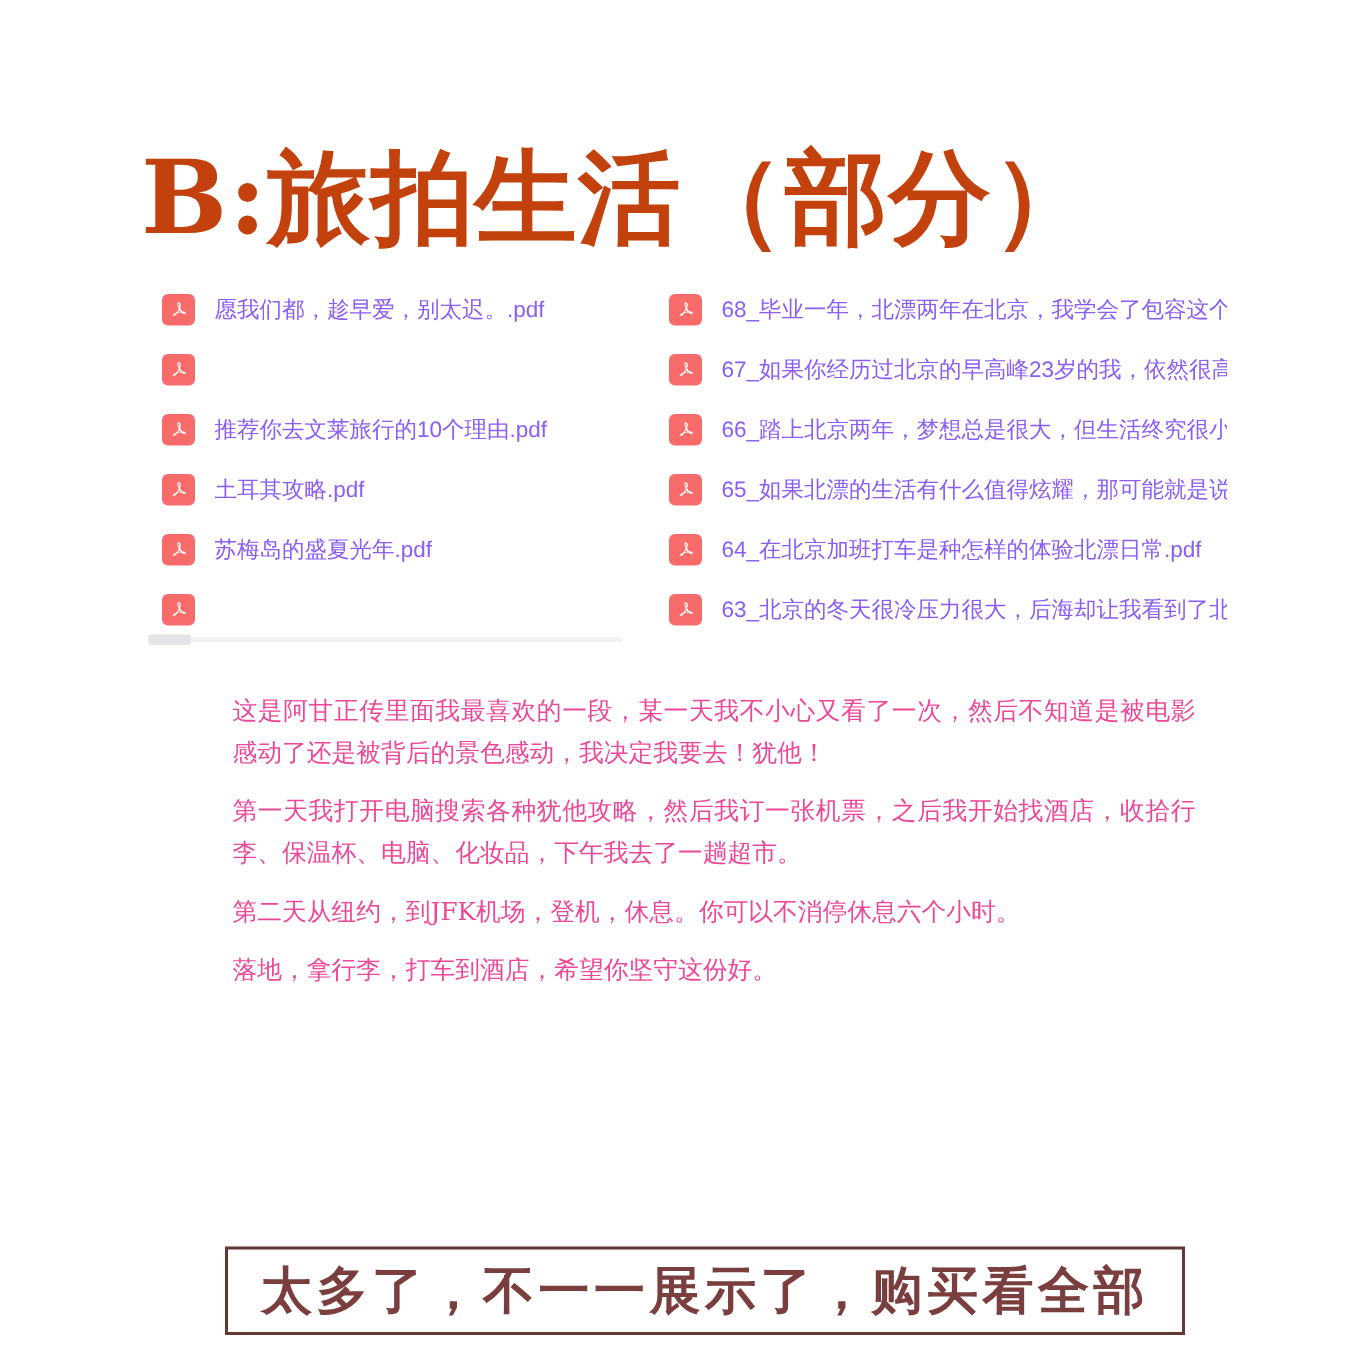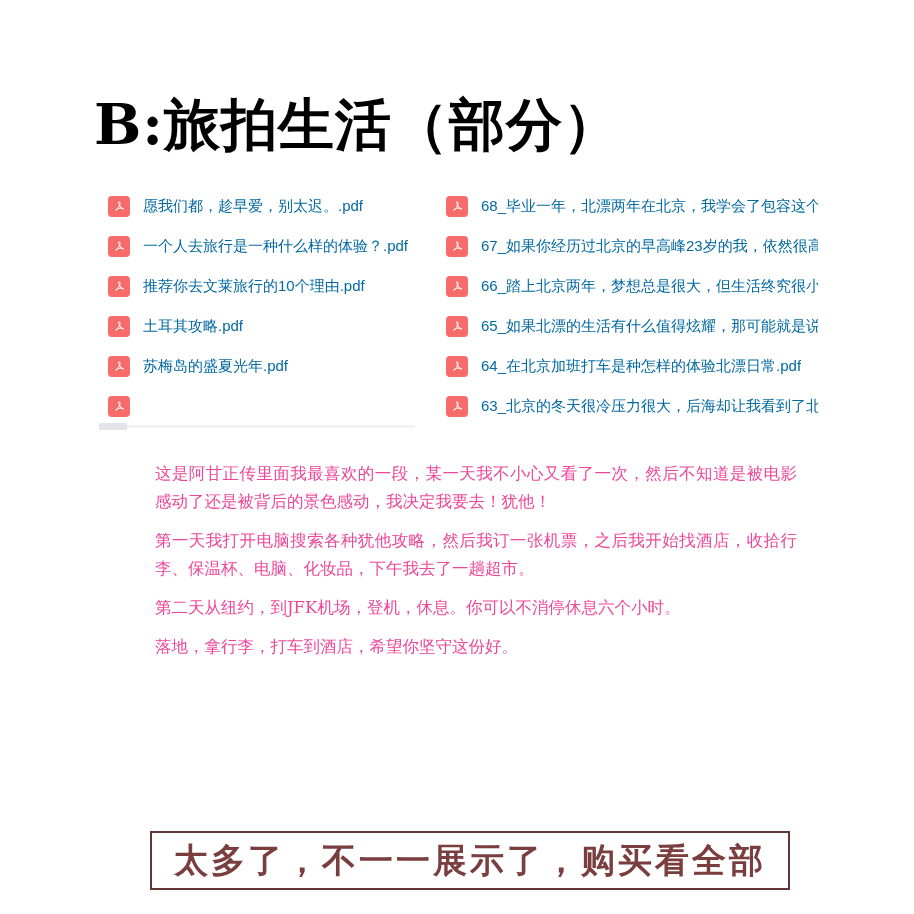--- a/index.html
+++ b/index.html
@@ -10,23 +10,23 @@
     width:914px; height:914px;
     background:#ffffff;
     overflow:hidden;
     margin:0 auto;
   }
   .page-title {
     position:absolute;
     left:94px; top:88px;
     font-family:"DejaVu Serif","Liberation Serif",serif;
     font-weight:bold;
-    font-size:56px;
+    font-size:68px;
     line-height:1.3;
-    color:#000000;
+    color:#c2410c;
     letter-spacing:1px;
     white-space:nowrap;
   }
   .file-col {
     position:absolute;
     top:186px;
   }
   .file-col.left  { left:108px; width:335px; }
   .file-col.right { left:446px; width:372px; }
   .file-row {
@@ -41,21 +41,21 @@
     border-radius:4px;
     background:#f76b6b;
     display:flex;
     align-items:center;
     justify-content:center;
     margin-right:13px;
   }
   .pdf-badge svg { display:block; }
   .file-label {
     font-size:15px;
-    color:#0369a1;
+    color:#8b5cf6;
     white-space:nowrap;
     overflow:hidden;
   }
   .hscrollbar {
     position:absolute;
     left:99px; top:425px;
     width:316px; height:3px;
     background:#f2f2f5;
   }
   .hscrollbar .thumb {
@@ -107,21 +107,20 @@
           </svg>
         </span>
       <span class="file-label">愿我们都，趁早爱，别太迟。.pdf</span>
     </div>
     <div class="file-row">
       <span class="pdf-badge">
           <svg width="14" height="14" viewBox="0 0 24 24">
             <path fill="#ffffff" d="M11.9 4.2c-1.2.1-1.5 1.4-1.1 3.1.3 1.2.8 2.6 1.5 4-.9 1.9-2 3.7-3.1 5.1-1.9.6-3.3 1.4-3.6 2.3-.3.8.3 1.4 1.2 1.3 1.1-.1 2.5-1.3 3.8-3.1 1.5-.4 3.2-.7 4.9-.8 1.3 1.1 2.6 1.8 3.6 1.8.9 0 1.4-.6 1.2-1.3-.3-1-1.9-1.7-4.1-1.9-.8-1-1.6-2.3-2.3-3.6.5-1.5.8-2.9.7-4-.1-1.8-.8-3-2.7-2.9zm.4 1.5c.6 0 .8.7.7 1.8 0 .6-.2 1.3-.4 2-.4-.9-.7-1.8-.8-2.5-.1-.8 0-1.3.5-1.3zm.4 7.3c.5.9 1 1.7 1.6 2.4-1.1.1-2.2.3-3.2.5.6-.9 1.1-1.9 1.6-2.9zm5.3 4.2c1.1.2 1.8.5 1.9.8.1.3-.2.4-.6.3-.4 0-.9-.4-1.3-1.1zm-10.6 1.4c-.6.8-1.2 1.3-1.6 1.4-.4.1-.5-.2-.3-.5.2-.4.9-.7 1.9-.9z"></path>
           </svg>
         </span>
-      <span class="file-label">一个人去旅行是一种什么样的体验？.pdf</span>
     </div>
     <div class="file-row">
       <span class="pdf-badge">
           <svg width="14" height="14" viewBox="0 0 24 24">
             <path fill="#ffffff" d="M11.9 4.2c-1.2.1-1.5 1.4-1.1 3.1.3 1.2.8 2.6 1.5 4-.9 1.9-2 3.7-3.1 5.1-1.9.6-3.3 1.4-3.6 2.3-.3.8.3 1.4 1.2 1.3 1.1-.1 2.5-1.3 3.8-3.1 1.5-.4 3.2-.7 4.9-.8 1.3 1.1 2.6 1.8 3.6 1.8.9 0 1.4-.6 1.2-1.3-.3-1-1.9-1.7-4.1-1.9-.8-1-1.6-2.3-2.3-3.6.5-1.5.8-2.9.7-4-.1-1.8-.8-3-2.7-2.9zm.4 1.5c.6 0 .8.7.7 1.8 0 .6-.2 1.3-.4 2-.4-.9-.7-1.8-.8-2.5-.1-.8 0-1.3.5-1.3zm.4 7.3c.5.9 1 1.7 1.6 2.4-1.1.1-2.2.3-3.2.5.6-.9 1.1-1.9 1.6-2.9zm5.3 4.2c1.1.2 1.8.5 1.9.8.1.3-.2.4-.6.3-.4 0-.9-.4-1.3-1.1zm-10.6 1.4c-.6.8-1.2 1.3-1.6 1.4-.4.1-.5-.2-.3-.5.2-.4.9-.7 1.9-.9z"></path>
           </svg>
         </span>
       <span class="file-label">推荐你去文莱旅行的10个理由.pdf</span>
     </div>
     <div class="file-row">

